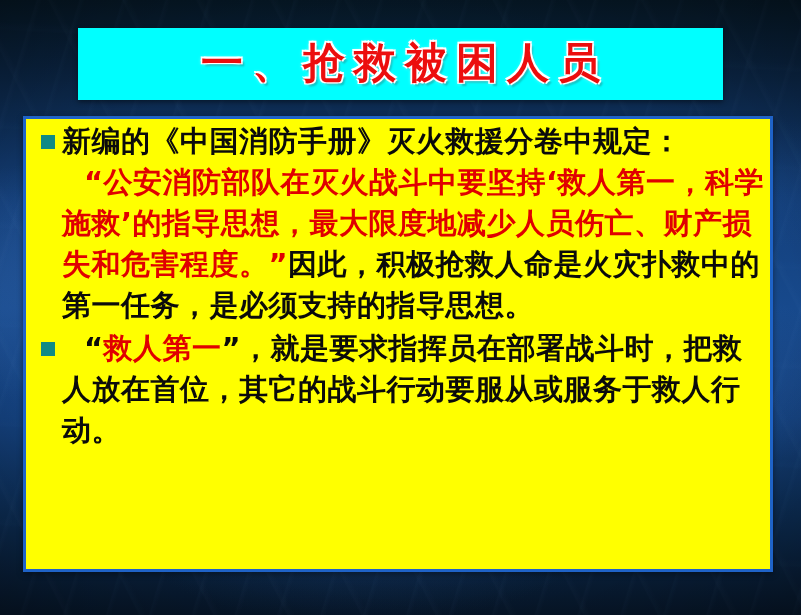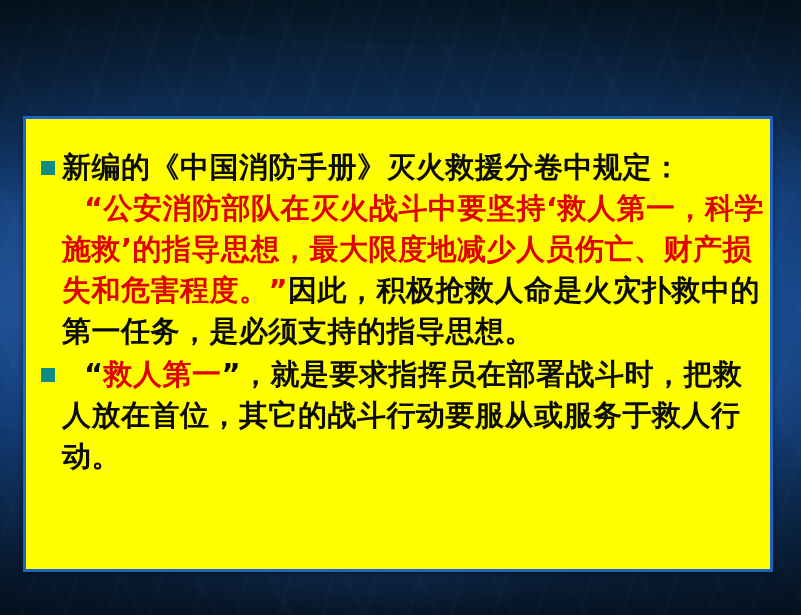--- a/index.html
+++ b/index.html
@@ -106,32 +106,35 @@
     font-size: 29px;
     font-weight: bold;
     line-height: 41px;
     color: #0b0b0b;
     letter-spacing: 0.5px;
   }
   .red { color: #e00000; }
   .blk { color: #0b0b0b; }
   .indent { display: inline-block; width: 22px; }
 
-  #para1 { margin-top: 28px; }
+  #para1 { margin-top: 2px; }
   #para1 .bullet { top: 14px; }
   #para2 { margin-top: 2px; }
   #para2 .bullet { top: 14px; }
 </style>
 </head>
 <body>
 
 <div id="slide">
   <div class="veins"></div>
   <div class="vignette"></div>
 
+  <div id="title-band">
+    <div id="title-text">一、抢救被困人员</div>
+  </div>
 
   <div id="body-panel">
 
     <div class="para" id="para1">
       <span class="bullet"></span>
       <div class="ptext"><span class="blk">新编的《中国消防手册》灭火救援分卷中规定：</span><br><span class="indent"></span><span class="red">“公安消防部队在灭火战斗中要坚持‘救人第一，科学施救’的指导思想，最大限度地减少人员伤亡、财产损失和危害程度。”</span><span class="blk">因此，积极抢救人命是火灾扑救中的第一任务，是必须支持的指导思想。</span></div>
     </div>
 
     <div class="para" id="para2">
       <span class="bullet"></span>

